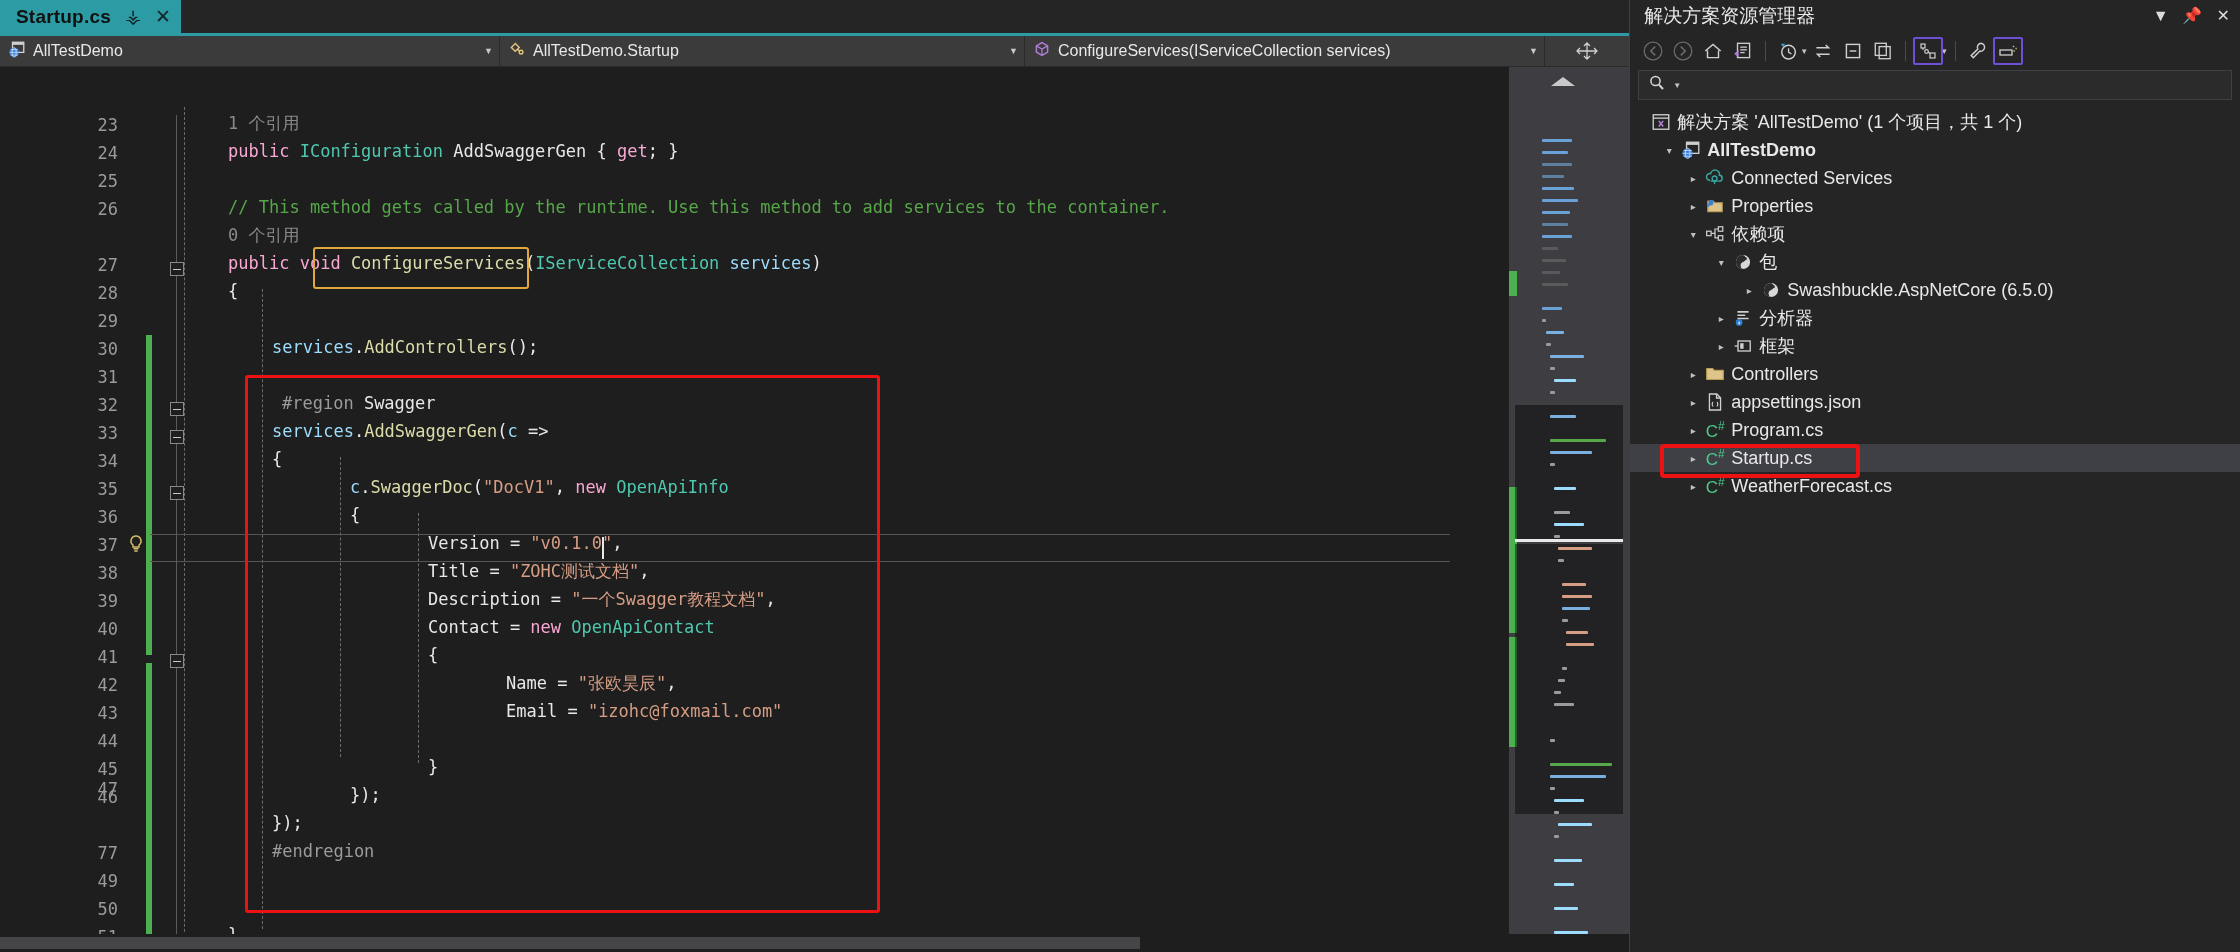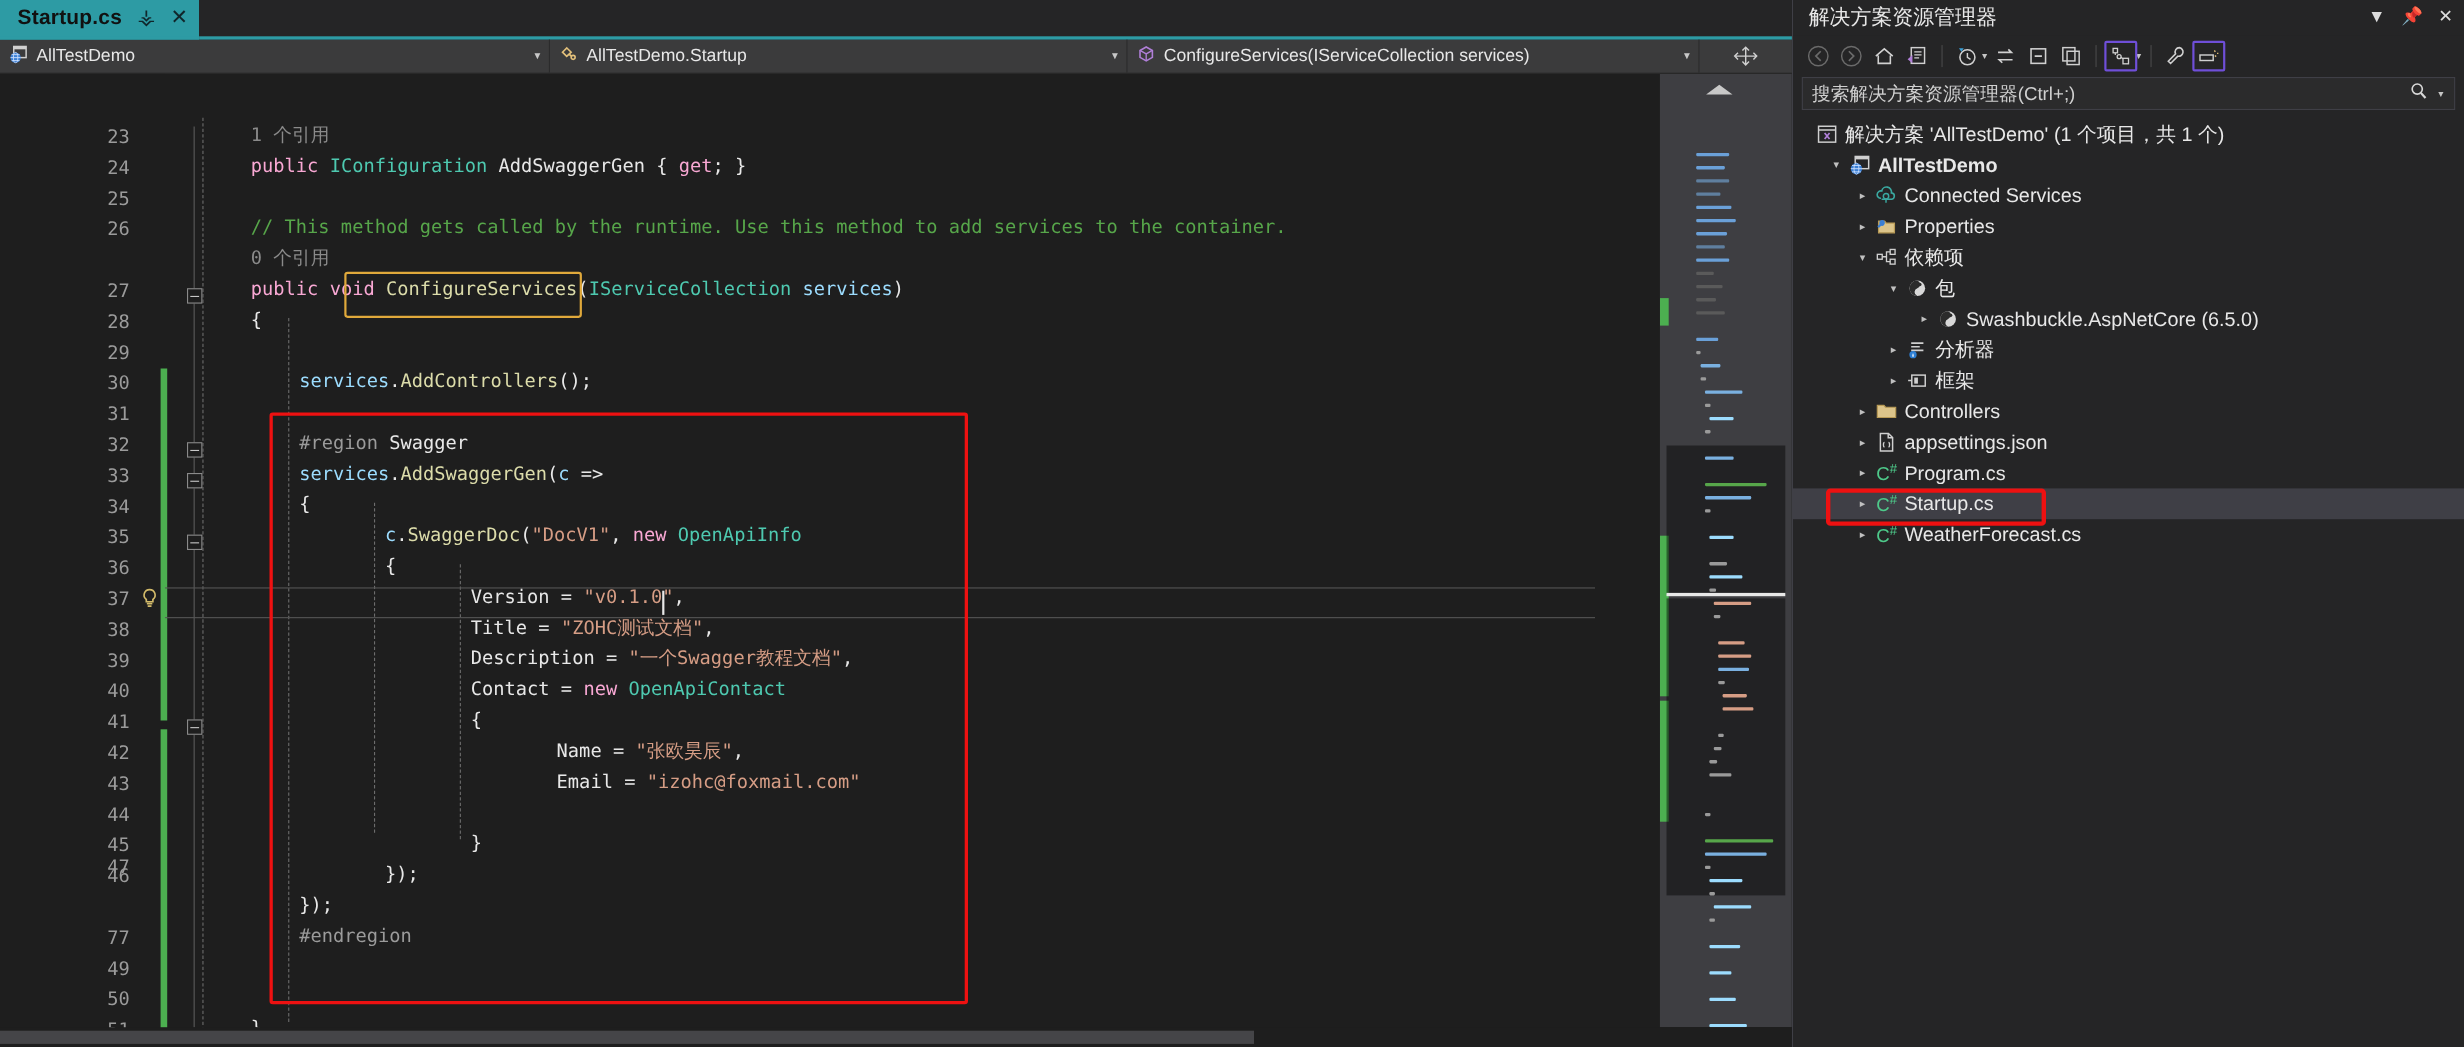--- a/index.html
+++ b/index.html
@@ -210,21 +210,21 @@
         <div class="curline" style="top:467px;left:-20px;width:1320px;"></div>
         <div class="caret" style="left:452px;top:470px;height:22px;"></div>
 
         <div class="cl" style="top:42px;left:78px;"><span class="ref">1 个引用</span></div>
         <div class="cl" style="top:70px;left:78px;"><span class="kw">public</span> <span class="type">IConfiguration</span> <span class="pl">AddSwaggerGen { </span><span class="kw">get</span><span class="pl">; }</span></div>
         <div class="cl" style="top:126px;left:78px;"><span class="cmt">// This method gets called by the runtime. Use this method to add services to the container.</span></div>
         <div class="cl" style="top:154px;left:78px;"><span class="ref">0 个引用</span></div>
         <div class="cl" style="top:182px;left:78px;"><span class="kw">public</span> <span class="kw">void</span> <span class="meth">ConfigureServices</span><span class="pl">(</span><span class="type">IServiceCollection</span> <span class="var">services</span><span class="pl">)</span></div>
         <div class="cl" style="top:210px;left:78px;"><span class="pl">{</span></div>
         <div class="cl" style="top:266px;left:122px;"><span class="var">services</span><span class="pl">.</span><span class="meth">AddControllers</span><span class="pl">();</span></div>
-        <div class="cl" style="top:322px;left:122px;text-align:right;"><span class="pp">#region</span><span class="pl"> Swagger</span></div>
+        <div class="cl" style="top:322px;left:132px;text-align:right;"><span class="pp">#region</span><span class="pl"> Swagger</span></div>
         <div class="cl" style="top:350px;left:122px;"><span class="var">services</span><span class="pl">.</span><span class="meth">AddSwaggerGen</span><span class="pl">(</span><span class="var">c</span><span class="pl"> =&gt;</span></div>
         <div class="cl" style="top:378px;left:122px;"><span class="pl">{</span></div>
         <div class="cl" style="top:406px;left:200px;"><span class="var">c</span><span class="pl">.</span><span class="meth">SwaggerDoc</span><span class="pl">(</span><span class="str">"DocV1"</span><span class="pl">, </span><span class="kw">new</span> <span class="type">OpenApiInfo</span></div>
         <div class="cl" style="top:434px;left:200px;"><span class="pl">{</span></div>
         <div class="cl" style="top:462px;left:278px;"><span class="pl">Version = </span><span class="str">"v0.1.0"</span><span class="pl">,</span></div>
         <div class="cl" style="top:490px;left:278px;"><span class="pl">Title = </span><span class="str">"ZOHC测试文档"</span><span class="pl">,</span></div>
         <div class="cl" style="top:518px;left:278px;"><span class="pl">Description = </span><span class="str">"一个Swagger教程文档"</span><span class="pl">,</span></div>
         <div class="cl" style="top:546px;left:278px;"><span class="pl">Contact = </span><span class="kw">new</span> <span class="type">OpenApiContact</span></div>
         <div class="cl" style="top:574px;left:278px;"><span class="pl">{</span></div>
         <div class="cl" style="top:602px;left:356px;"><span class="pl">Name = </span><span class="str">"张欧昊辰"</span><span class="pl">,</span></div>
@@ -393,21 +393,20 @@
       </span>
       <span class="tb sel">
         <svg width="20" height="20" viewBox="0 0 20 20">
             <rect x="2" y="9" width="12" height="5" fill="none" stroke="#d0d0d0" stroke-width="1.3"></rect>
             <path d="M15 5l1 1M17.5 7.5h1.2M15.5 9.5l1.2 1" stroke="#e3c07b" stroke-width="1.3"></path>
           </svg>
       </span>
     </div>
 
     <div class="se-search">
-      <span class="ph">搜索解决方案资源管理器(Ctrl+;)</span>
       <span>
         <svg width="20" height="20" viewBox="0 0 20 20">
             <circle cx="8.5" cy="8" r="4.6" fill="none" stroke="#d8d8d8" stroke-width="1.5"></circle>
             <path d="M11.9 11.6 16 16" stroke="#d8d8d8" stroke-width="2"></path>
           </svg>
       </span>
       <span class="caret-sm" style="margin-left:6px">▼</span>
     </div>
 
     <div class="se-tree">

